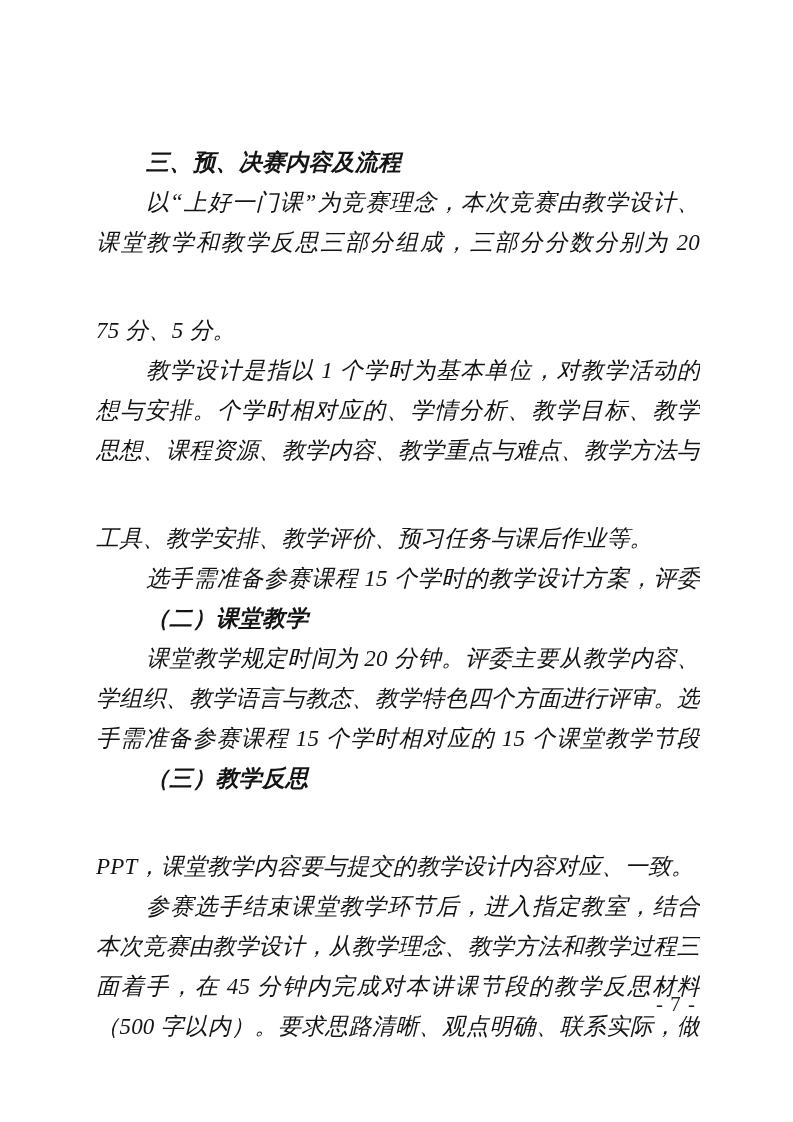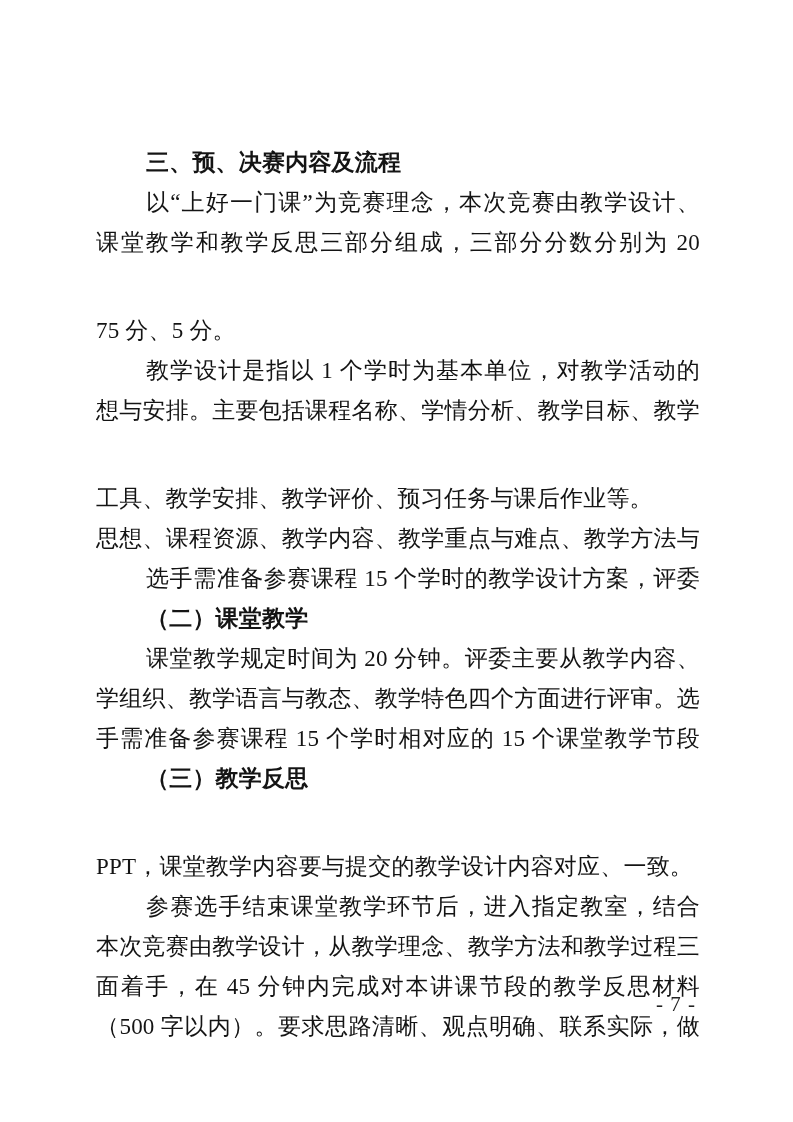--- a/index.html
+++ b/index.html
@@ -14,20 +14,21 @@
     background: #ffffff;
     overflow: hidden;
     font-family: "Liberation Serif", "DejaVu Serif", serif;
     color: #141414;
   }
   .content {
     position: absolute;
     left: 96px;
     top: 143px;
     width: 604px;
+    font-style: italic;
   }
   .line {
     height: 40px;
     line-height: 40px;
     font-size: 23px;
     overflow: hidden;
     white-space: normal;
     text-align: justify;
     text-align-last: justify;
     letter-spacing: 0.2px;
@@ -59,23 +60,23 @@
 </head>
 <body>
 
 <div class="page">
   <div class="content">
     <div class="line heading indent">三、预、决赛内容及流程</div>
     <div class="line indent">以“上好一门课”为竞赛理念，本次竞赛由教学设计、</div>
     <div class="line">课堂教学和教学反思三部分组成，三部分分数分别为 20 分、</div>
     <div class="line left">75 分、5 分。</div>
     <div class="line indent">教学设计是指以 1 个学时为基本单位，对教学活动的设</div>
-    <div class="line">想与安排。主要包括课程名称、学情分析、教学目标、教学</div>
+    <div class="line">想与安排。个学时相对应的、学情分析、教学目标、教学</div>
+    <div class="line">思想、课程资源、教学内容、教学重点与难点、教学方法与</div>
     <div class="line left">工具、教学安排、教学评价、预习任务与课后作业等。</div>
-    <div class="line">思想、课程资源、教学内容、教学重点与难点、教学方法与</div>
     <div class="line indent">选手需准备参赛课程 15 个学时的教学设计方案，评委将</div>
     <div class="line heading indent">（二）课堂教学</div>
     <div class="line indent">课堂教学规定时间为 20 分钟。评委主要从教学内容、教</div>
     <div class="line">学组织、教学语言与教态、教学特色四个方面进行评审。选</div>
     <div class="line">手需准备参赛课程 15 个学时相对应的 15 个课堂教学节段的</div>
     <div class="line heading indent">（三）教学反思</div>
     <div class="line left">PPT，课堂教学内容要与提交的教学设计内容对应、一致。</div>
     <div class="line indent">参赛选手结束课堂教学环节后，进入指定教室，结合本</div>
     <div class="line">本次竞赛由教学设计，从教学理念、教学方法和教学过程三方</div>
     <div class="line">面着手，在 45 分钟内完成对本讲课节段的教学反思材料</div>

